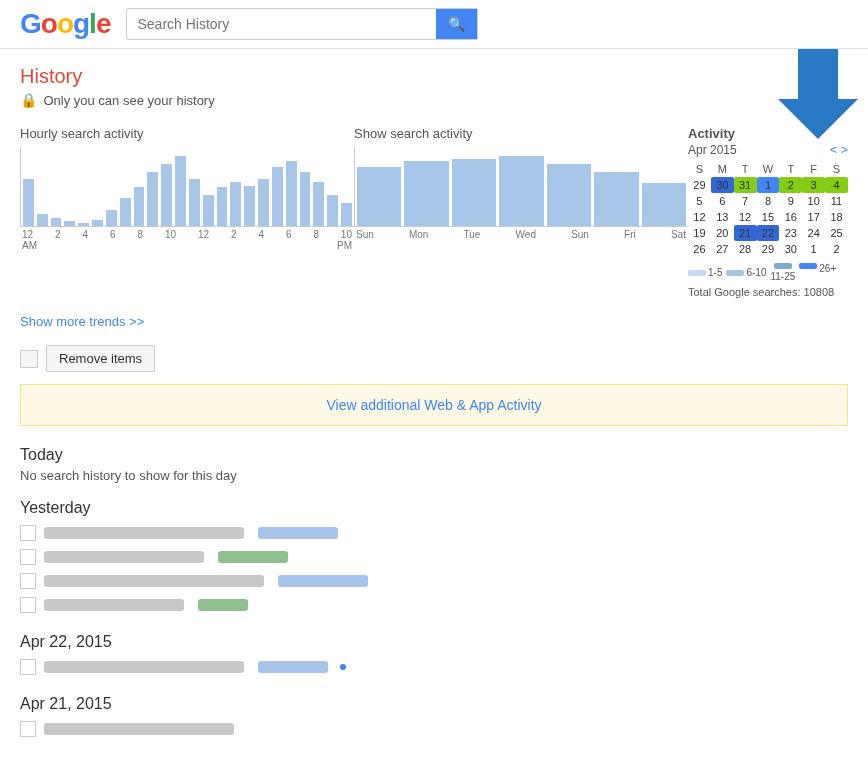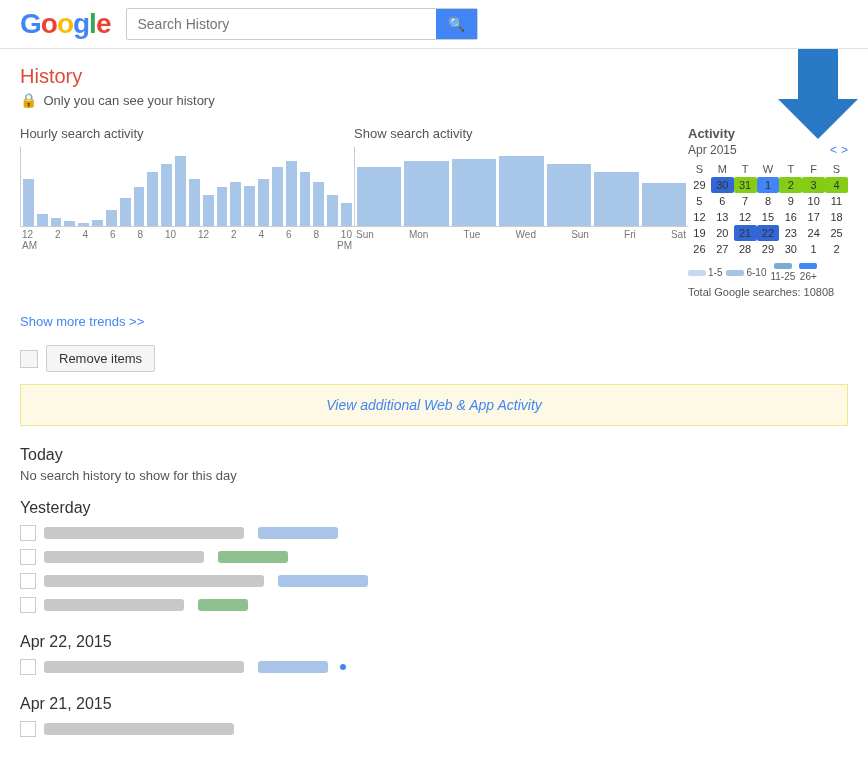--- a/index.html
+++ b/index.html
@@ -224,21 +224,20 @@
       color: #333;
     }
 
     
     #web-activity-banner {
       background: #fef9e4;
       border: 1px solid #f0e68c;
       padding: 12px;
       text-align: center;
       margin-bottom: 20px;
-      font-style: italic;
     }
     #web-activity-banner a {
       color: #4285F4;
       text-decoration: none;
       font-size: 14px;
     }
 
     
     .history-section {
       margin-bottom: 16px;
@@ -481,21 +480,21 @@
             <span style="font-size: 10px; color: rgb(85, 85, 85);">1-5</span>
           </div>
           <div style="display: flex; align-items: center; gap: 2px;">
             <div class="legend-segment" style="width: 18px; background: rgb(168, 196, 224);"></div>
             <span style="font-size: 10px; color: rgb(85, 85, 85);">6-10</span>
           </div>
           <div style="display: flex; align-items: center; gap: 2px; flex-direction: column;">
             <div class="legend-segment" style="width: 18px; background: rgb(122, 173, 208);"></div>
             <span style="font-size: 10px; color: rgb(85, 85, 85);">11-25</span>
           </div>
-          <div style="display: flex; align-items: center; gap: 2px; flex-direction: column;">
+          <div style="display: flex; gap: 2px;">
             <div class="legend-segment" style="width: 18px; background: rgb(66, 133, 244);"></div>
             <span style="font-size: 10px; color: rgb(85, 85, 85);">26+</span>
           </div>
         </div>
       <div class="total-searches">
         <span>Total Google searches:</span>
         <span>10808</span>
       </div>
     </div>
   </div>

